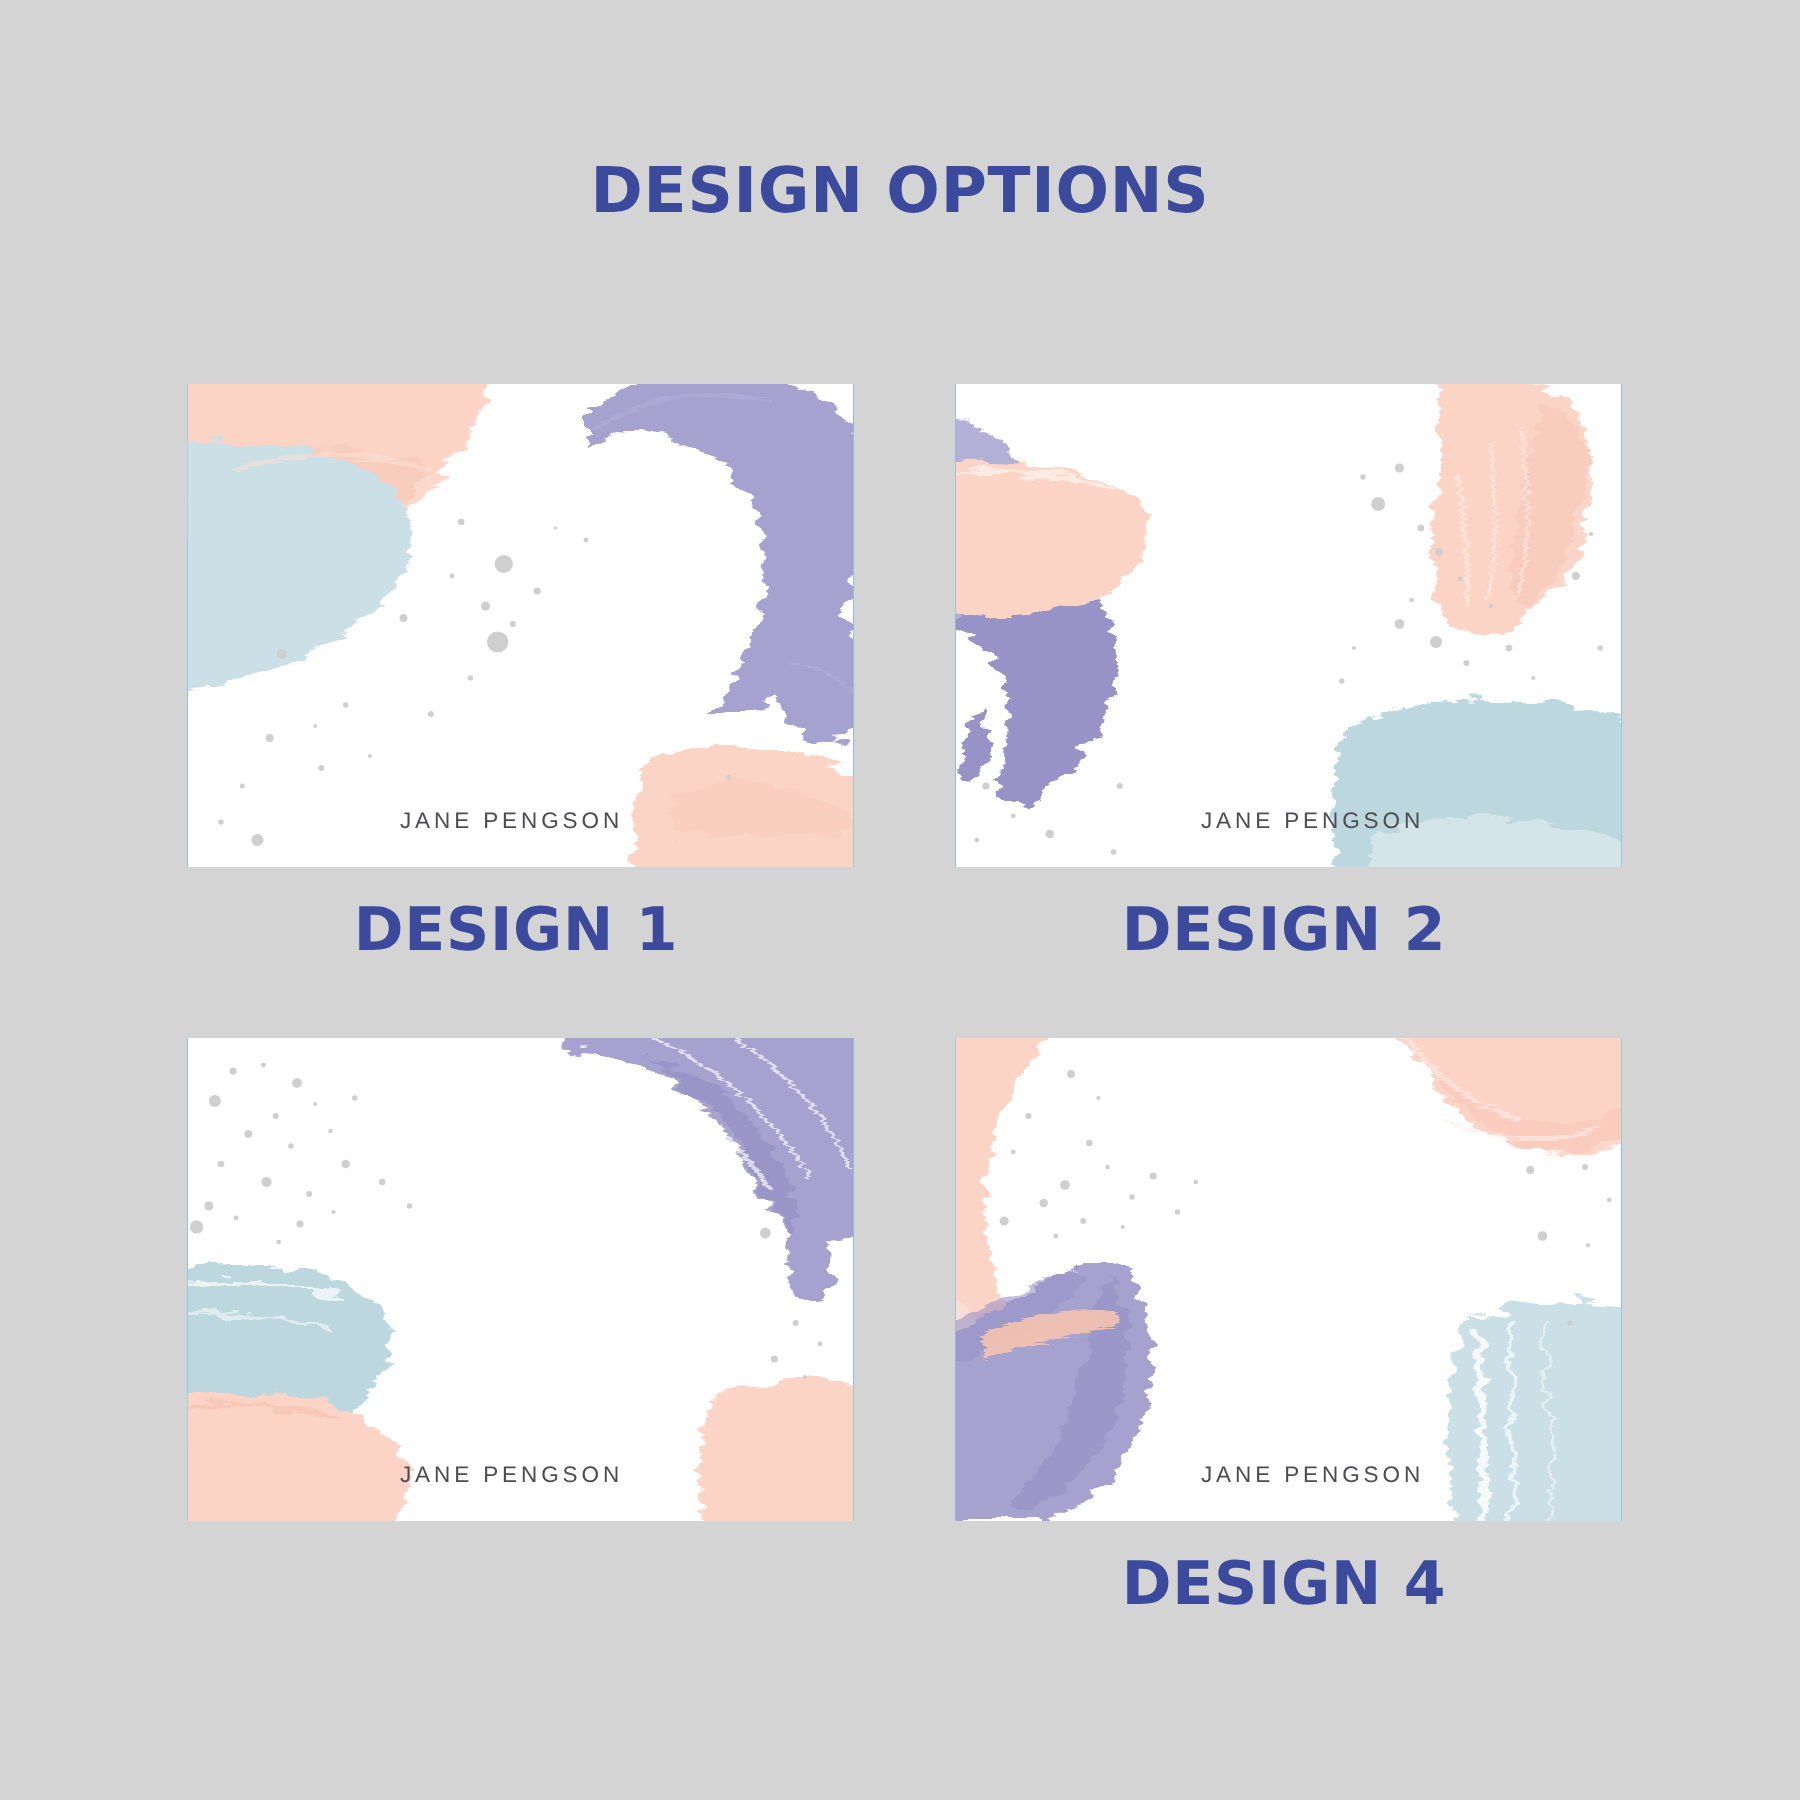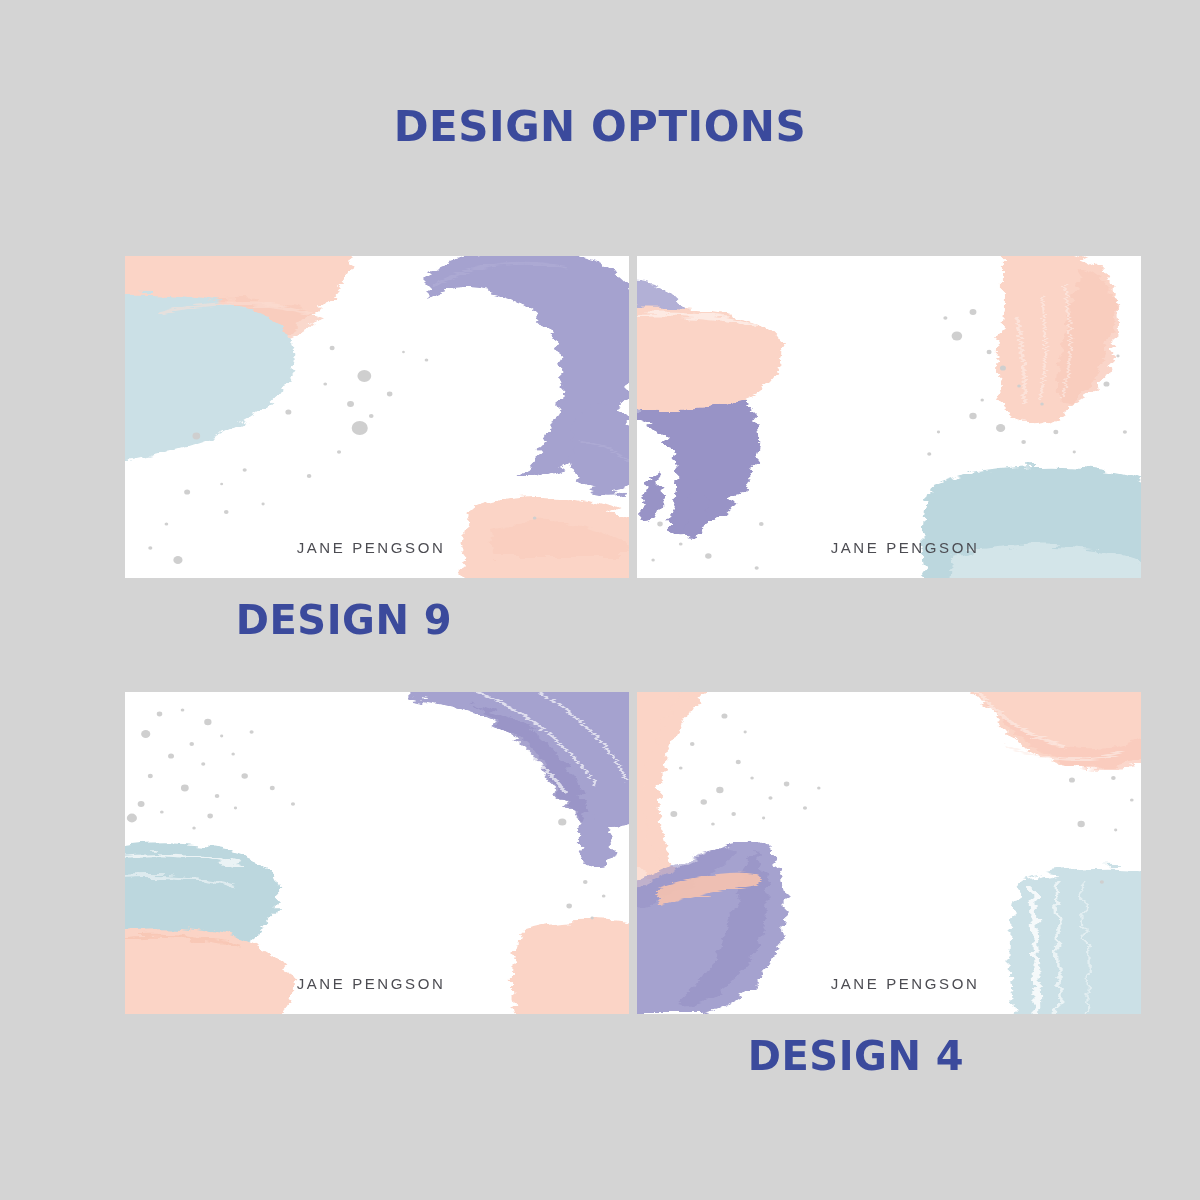--- a/index.html
+++ b/index.html
@@ -51,21 +51,21 @@
     position: absolute;
     width: 438px;
   }
   .slot-0 { left: 0px;   top: 0px; }
   .slot-1 { left: 512px; top: 0px; }
   .slot-2 { left: 0px;   top: 436px; }
   .slot-3 { left: 512px; top: 436px; }
 
   .card {
     position: relative;
-    width: 504px;
+    width: 444px;
     height: 322px;
     background: #0ea5e9;
     overflow: hidden;
   }
 
   .card-art {
     position: absolute;
     inset: 0;
     width: 100%;
     height: 100%;
@@ -175,21 +175,21 @@
             <circle cx="120" cy="248" r="1.4"></circle>
               <circle cx="160" cy="220" r="2"></circle>
             <circle cx="262" cy="104" r="1.6"></circle>
               <circle cx="242" cy="96" r="1.2"></circle>
             <circle cx="356" cy="262" r="1.6"></circle>
               <circle cx="84" cy="228" r="1.3"></circle>
           </g>
         </svg>
         <div class="card-name">JANE PENGSON</div>
       </div>
-      <div class="card-label">DESIGN 9</div>
+      <div class="card-label">DESIGN 1</div>
     </div>
 
     <div class="card-slot slot-1">
       <div class="card">
         <svg class="card-art" viewBox="0 0 438 322" preserveAspectRatio="none">
           <defs>
             <filter id="rough2" x="-25%" y="-25%" width="150%" height="150%">
               <feTurbulence type="fractalNoise" baseFrequency="0.04 0.13" numOctaves="4" seed="13" result="n"></feTurbulence>
               <feDisplacementMap in="SourceGraphic" in2="n" scale="15" xChannelSelector="R" yChannelSelector="G"></feDisplacementMap>
             </filter>
@@ -254,20 +254,21 @@
             <circle cx="20" cy="268" r="2.4"></circle>
               <circle cx="38" cy="288" r="1.6"></circle>
             <circle cx="62" cy="300" r="2.8"></circle>
               <circle cx="14" cy="304" r="1.5"></circle>
             <circle cx="104" cy="312" r="1.8"></circle>
               <circle cx="108" cy="268" r="2"></circle>
           </g>
         </svg>
         <div class="card-name">JANE PENGSON</div>
       </div>
+      <div class="card-label">DESIGN 2</div>
     </div>
 
     <div class="card-slot slot-2">
       <div class="card">
         <svg class="card-art" viewBox="0 0 438 322" preserveAspectRatio="none">
           <defs>
             <filter id="rough3" x="-25%" y="-25%" width="150%" height="150%">
               <feTurbulence type="fractalNoise" baseFrequency="0.038 0.12" numOctaves="4" seed="41" result="n"></feTurbulence>
               <feDisplacementMap in="SourceGraphic" in2="n" scale="15" xChannelSelector="R" yChannelSelector="G"></feDisplacementMap>
             </filter>

